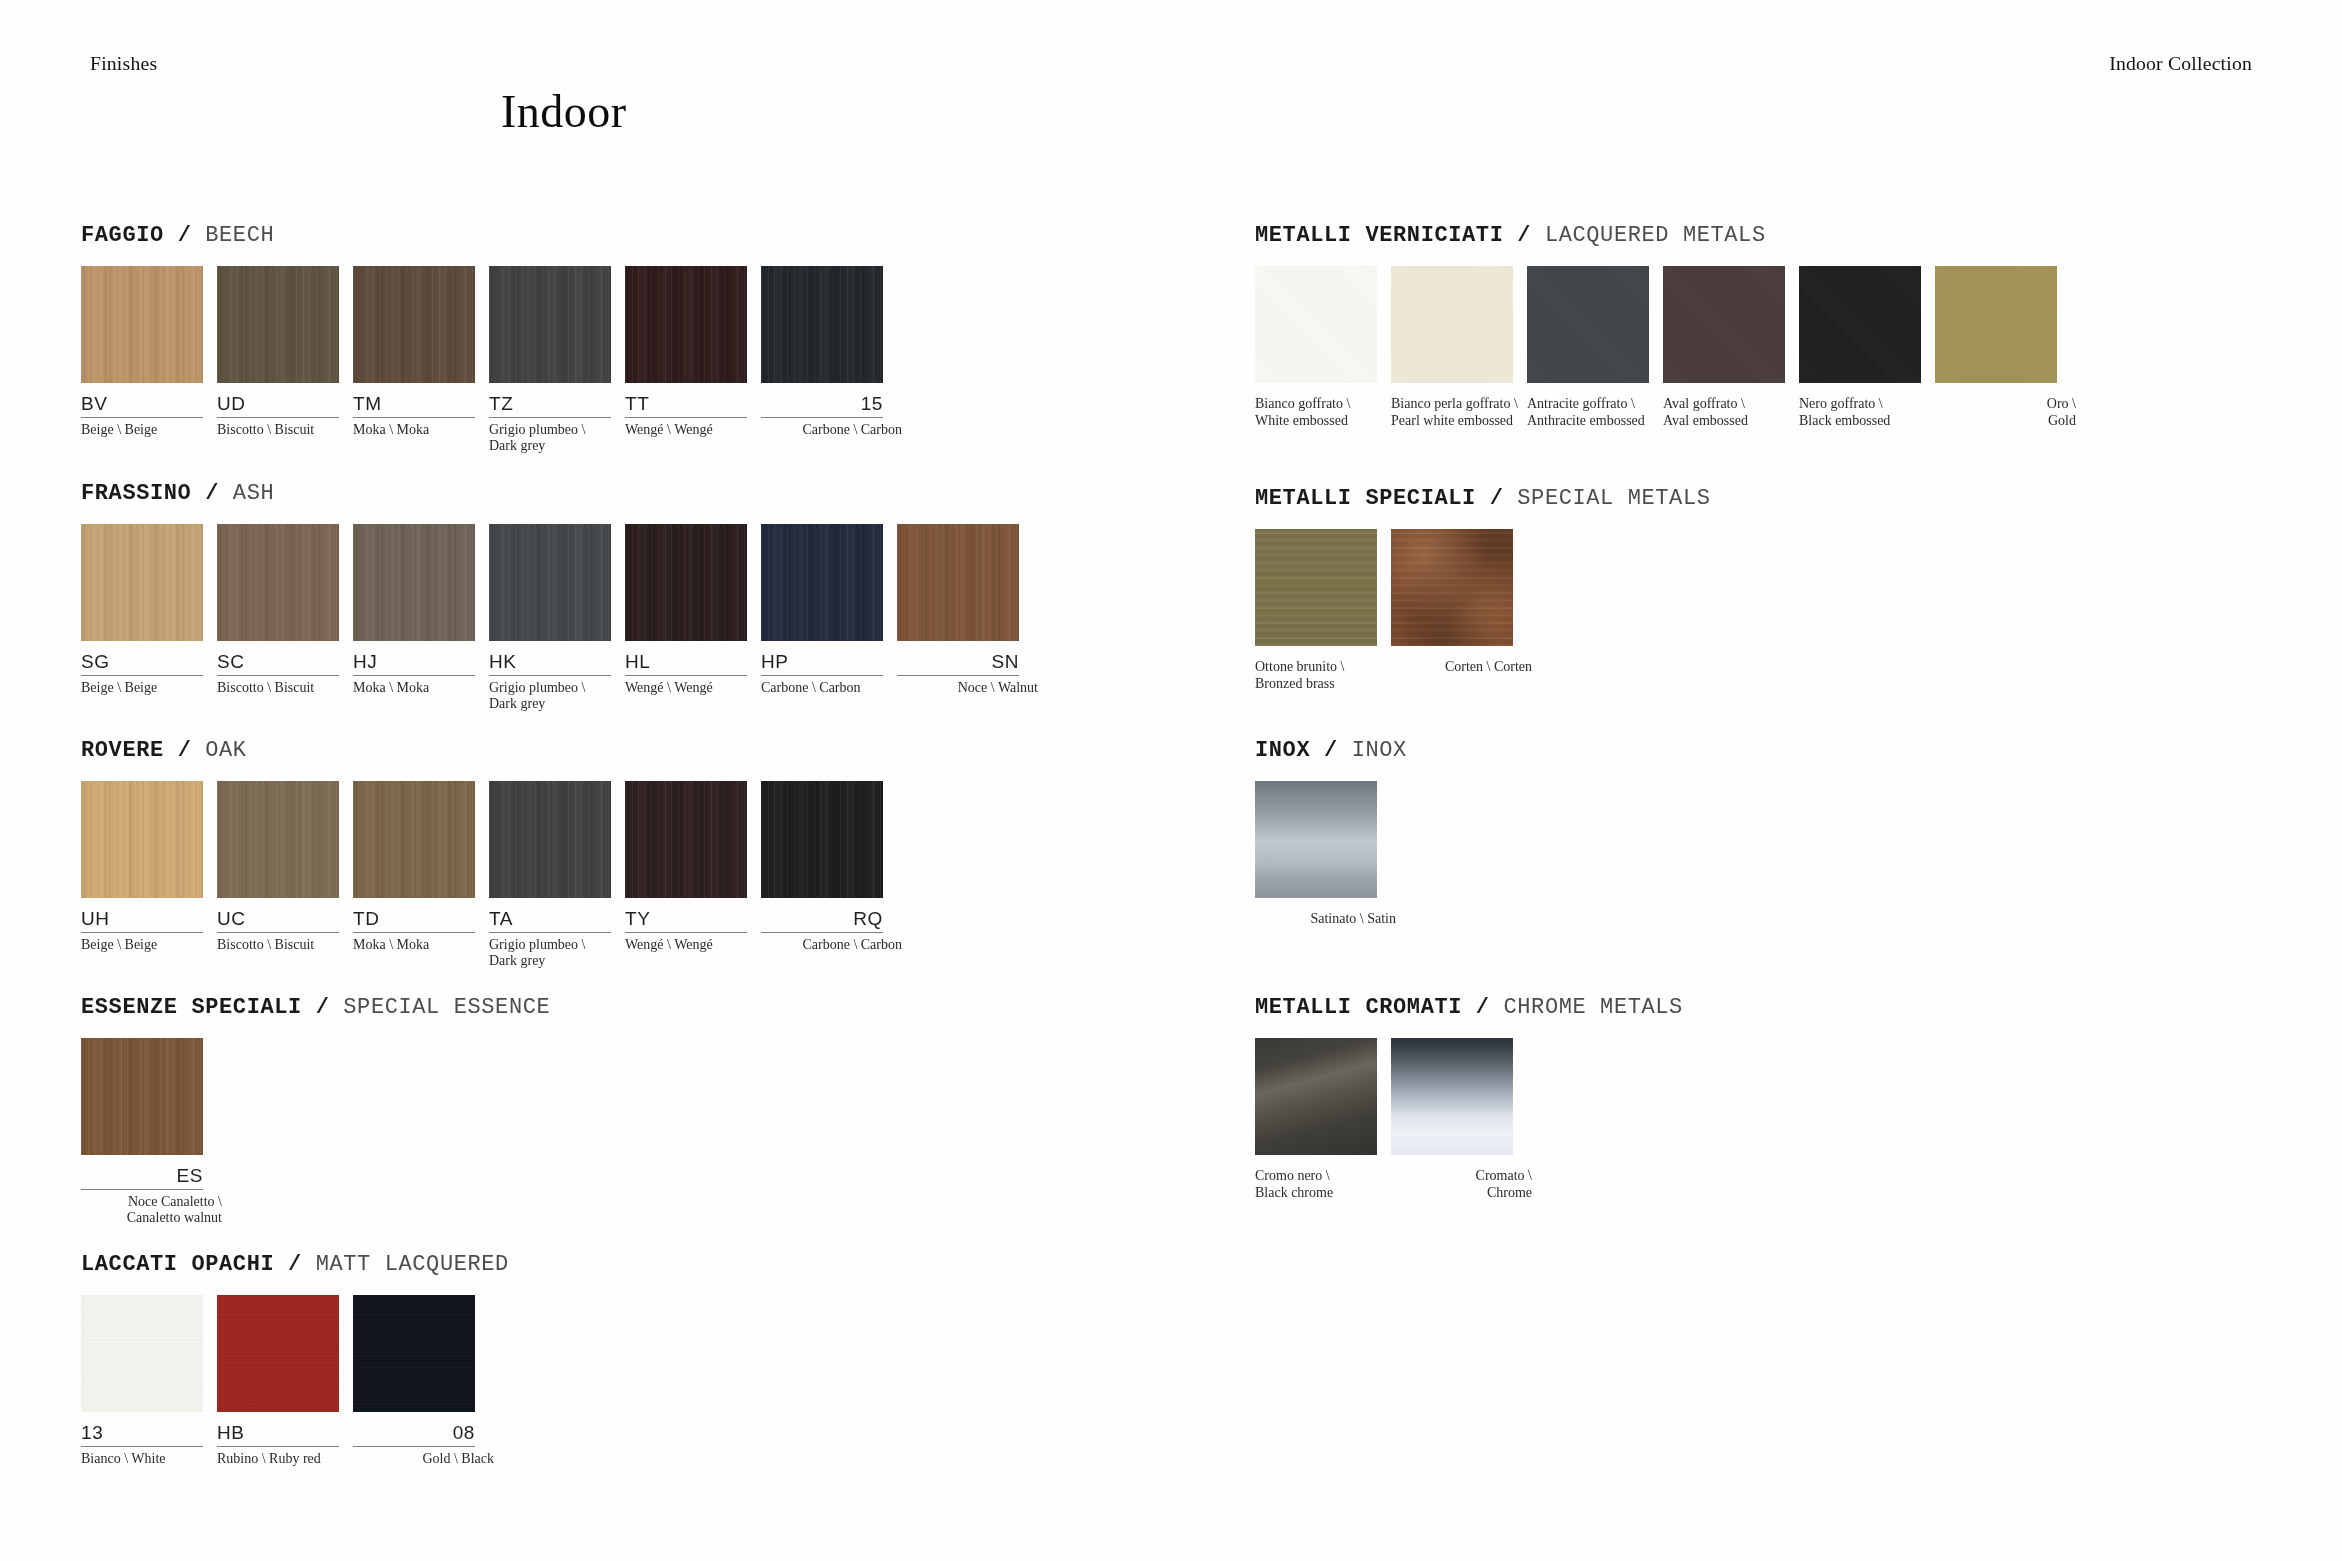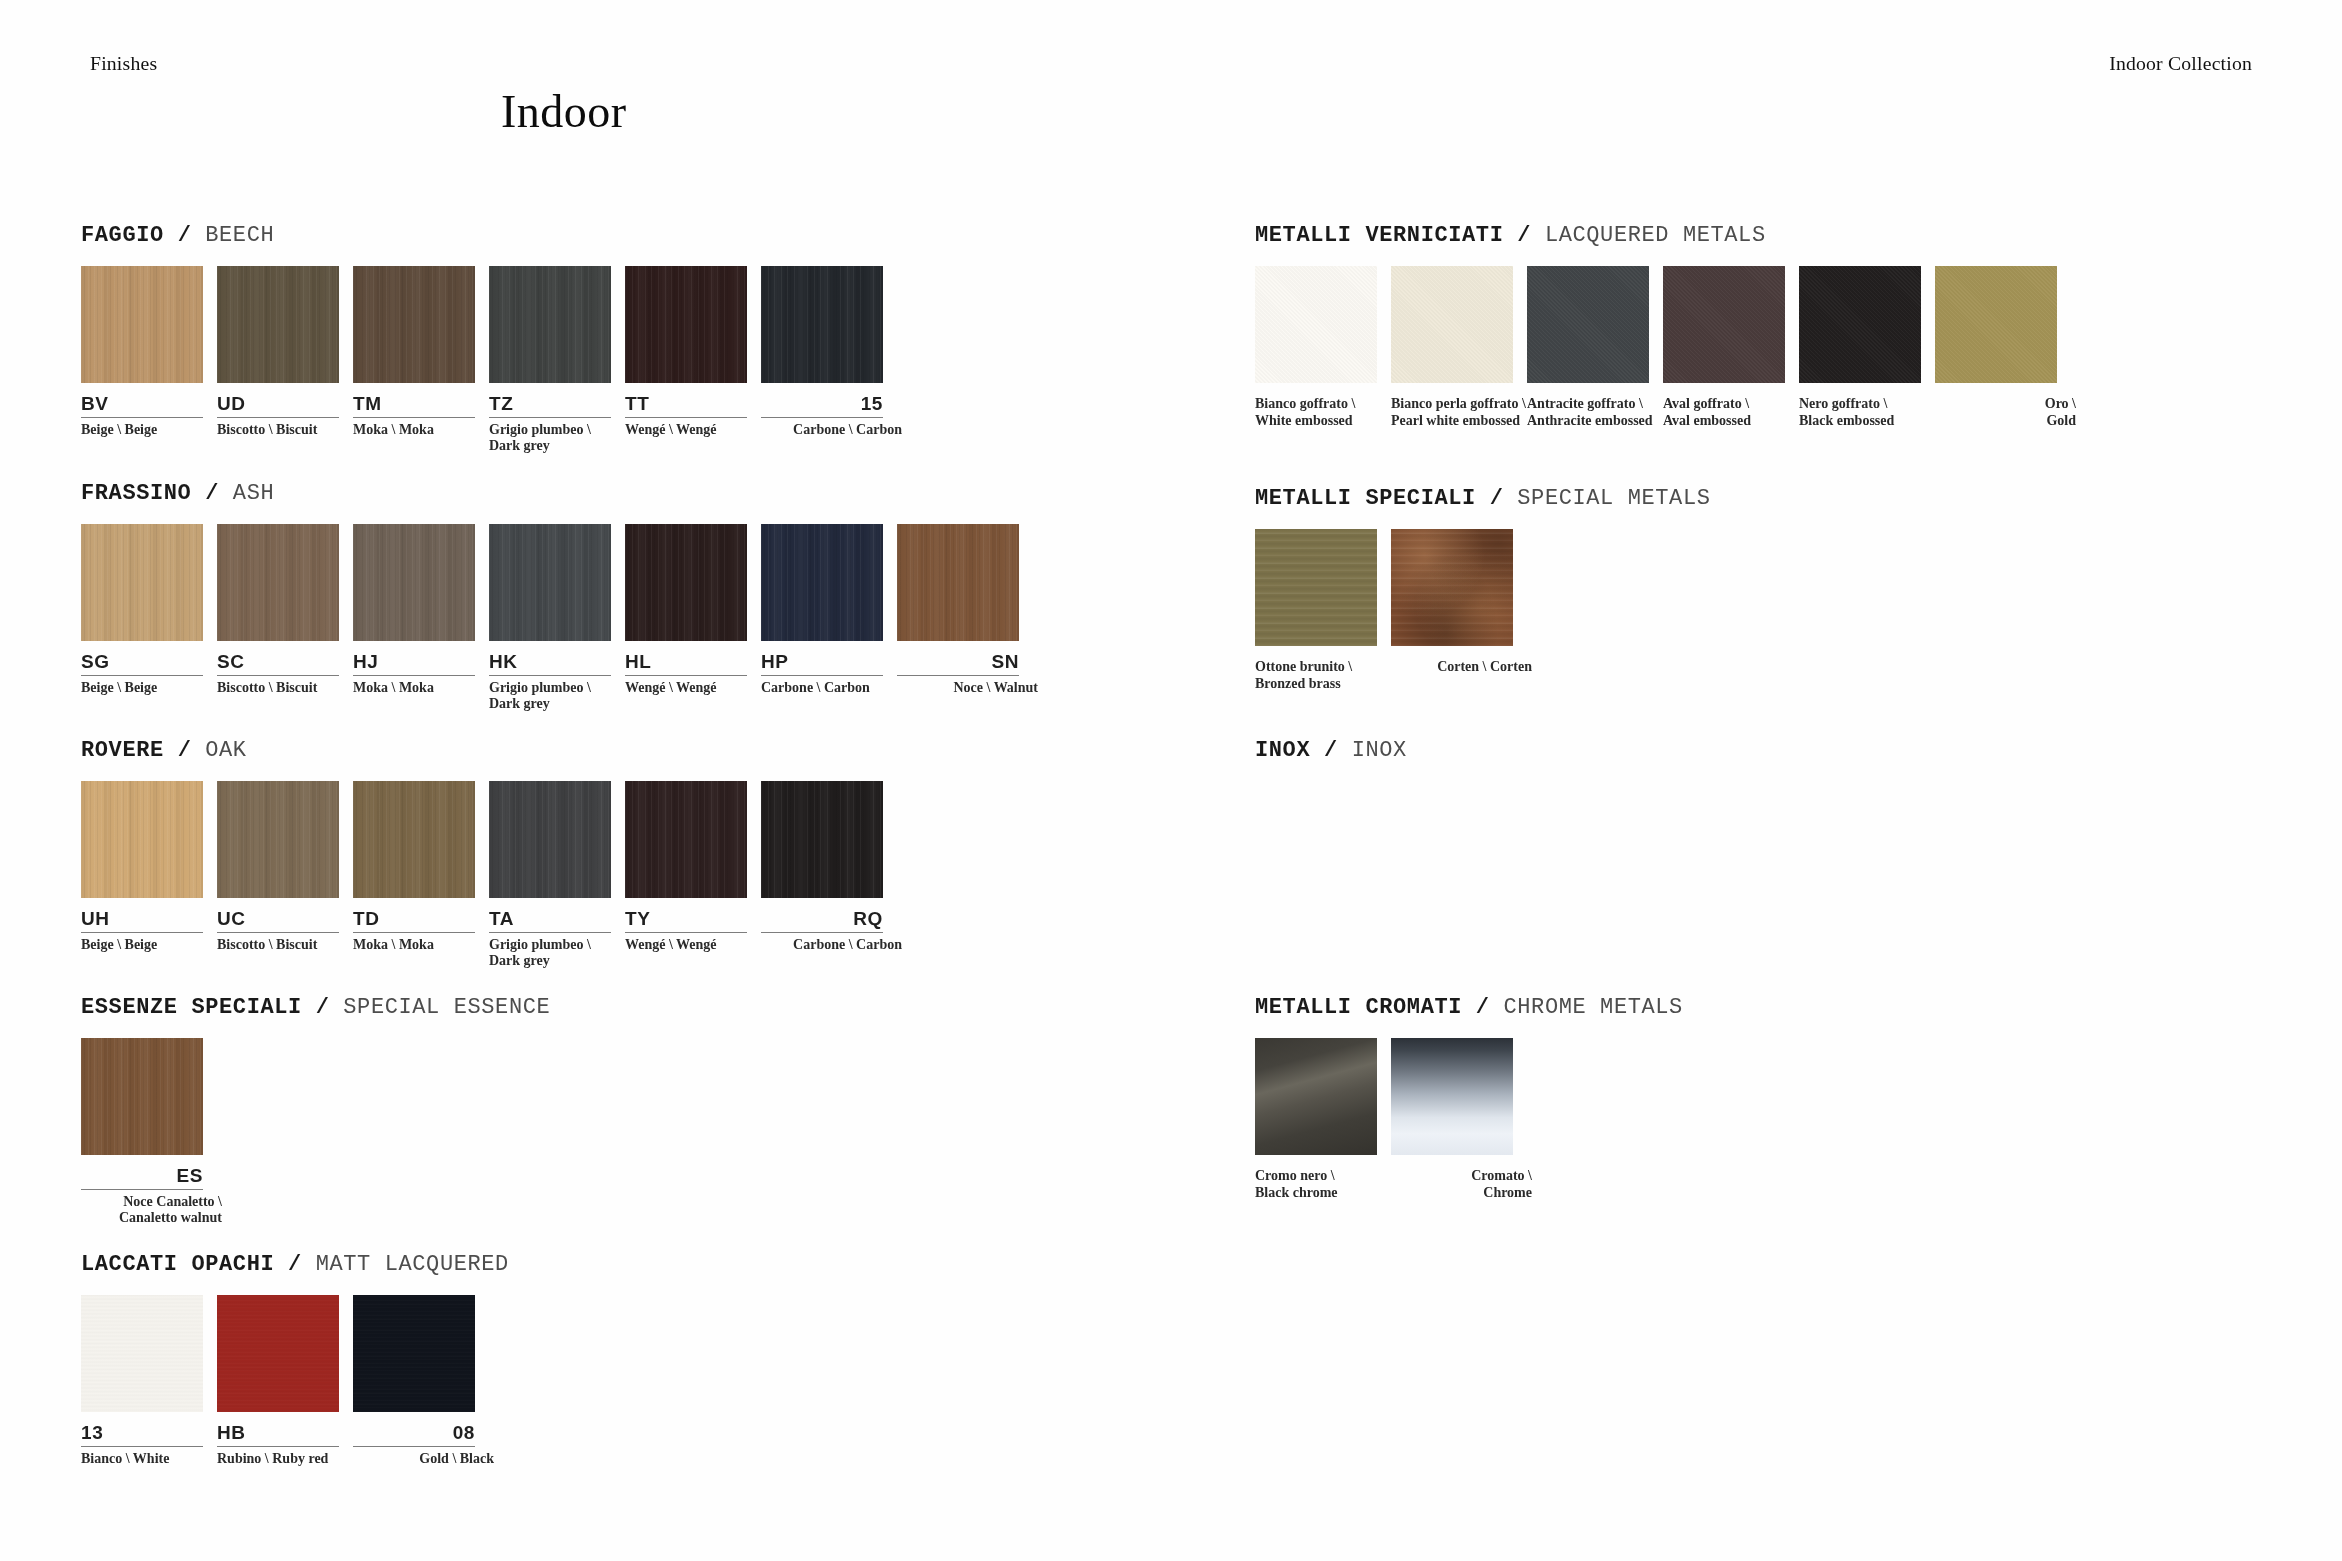--- a/index.html
+++ b/index.html
@@ -71,21 +71,20 @@
   
   .swatch-row {
     display: flex;
     align-items: flex-start;
     margin-top: 19px;
   }
   .swatch-cell {
     width: 122px;
     margin-right: 14px;
     position: relative;
-    font-weight: bold;
   }
   .swatch-cell:last-child { margin-right: 0; text-align: right; }
 
   .chip {
     width: 122px;
     height: 117px;
     display: block;
     position: relative;
     overflow: hidden;
   }
@@ -483,20 +482,26 @@
           </div>
         </div>
     </div>
 
     <div class="section" id="sec-inox" style="top:740px">
       <div class="section-title">
         <span class="it">INOX</span>
         <span class="sep">/</span>
         <span class="en">INOX</span>
       </div>
+      <div class="swatch-row">
+          <div class="swatch-cell">
+            <div class="chip" style="background: linear-gradient(rgb(111, 117, 127) 0%, rgb(132, 139, 149) 14%, rgb(154, 161, 171) 30%, rgb(194, 200, 209) 52%, rgb(179, 185, 195) 70%, rgb(154, 160, 170) 86%, rgb(143, 149, 159) 100%);"></div>
+            <div class="desc-only">Satinato \ Satin</div>
+          </div>
+        </div>
     </div>
 
     <div class="section" id="sec-cromati" style="top:997px">
       <div class="section-title">
         <span class="it">METALLI CROMATI</span>
         <span class="sep">/</span>
         <span class="en">CHROME METALS</span>
       </div>
       <div class="swatch-row">
           <div class="swatch-cell">

